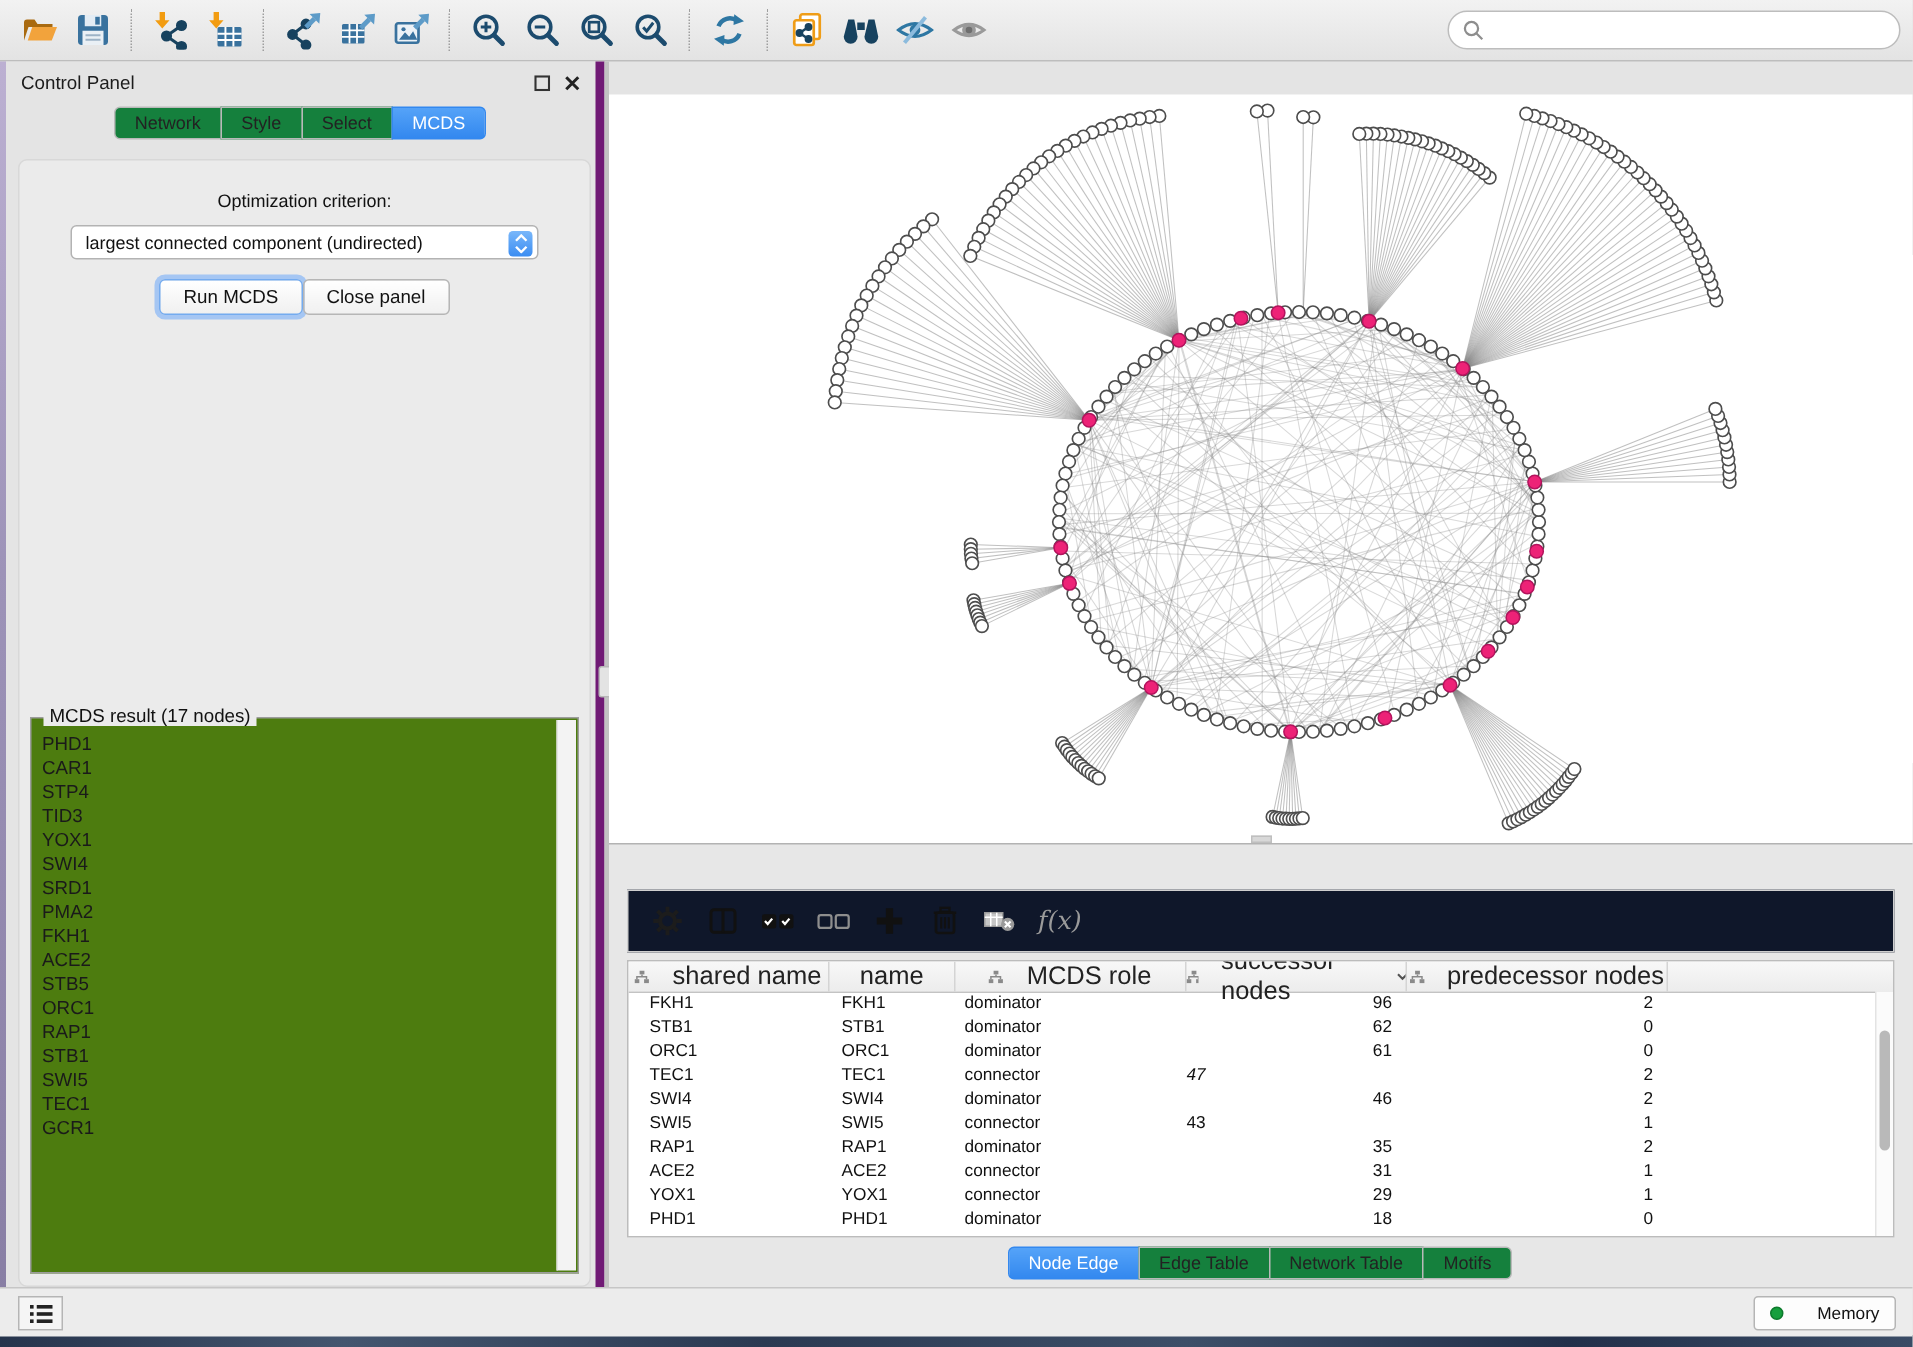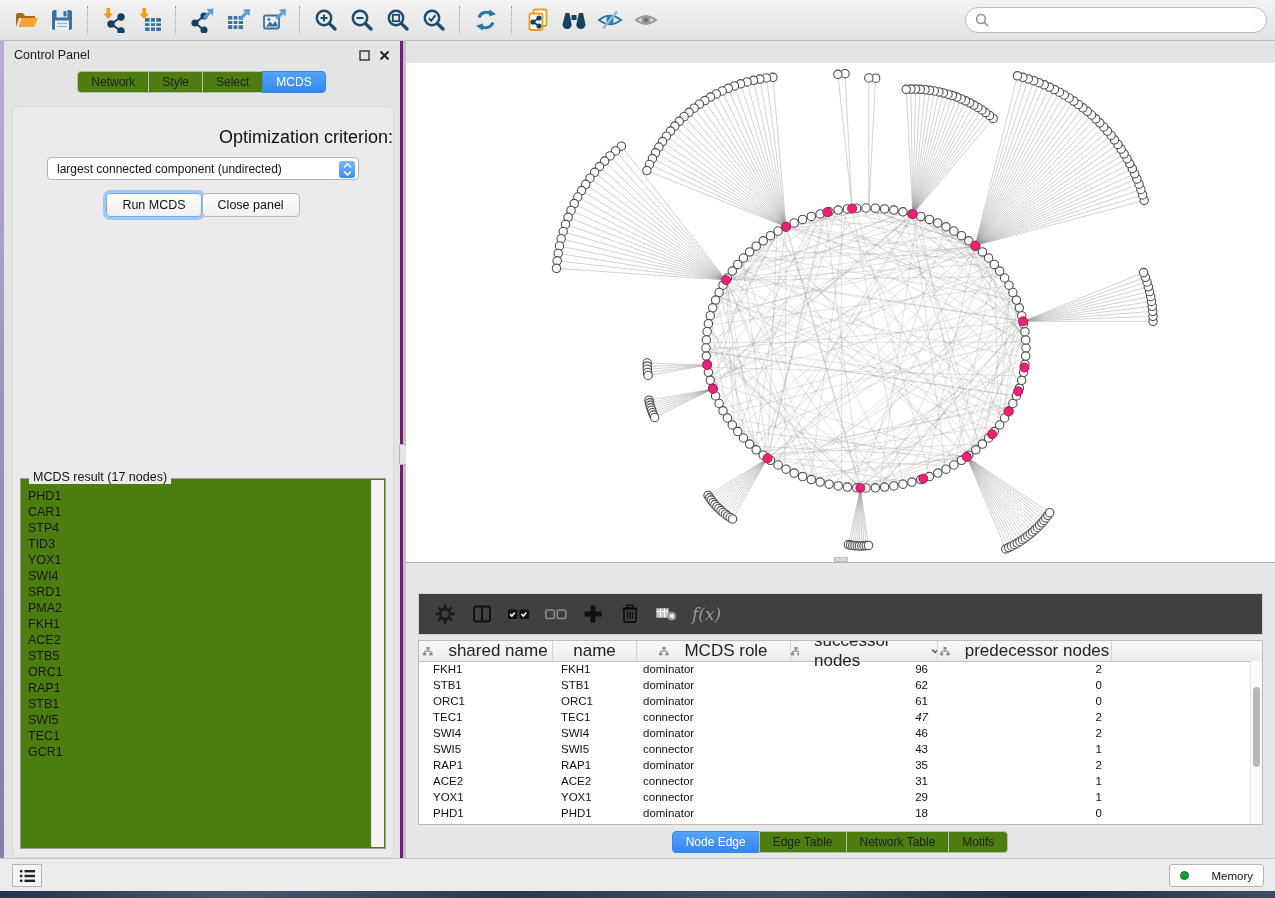--- a/index.html
+++ b/index.html
@@ -17,32 +17,32 @@
   .search input{border:none;outline:none;flex:1;font-size:12px;background:transparent;margin-left:5px;font-family:inherit}
 
   
   .wall-left{position:absolute;left:0;top:41px;width:4px;height:849px;
              background:linear-gradient(#bcb0d2,#9d93b8 40%,#877da3)}
   .wall-bottom{position:absolute;left:0;top:890px;width:1275px;height:8px;
              background:linear-gradient(90deg,#26344c,#44566f 18%,#2b3a52 40%,#3d4f68 62%,#22304a 82%,#3a4c66)}
 
   
   .cpanel{position:absolute;left:4px;top:41px;width:399px;height:817px;background:#e4e4e4;
-          border-right:3px solid #701a75;box-sizing:border-box}
+          border-right:6px solid #701a75;box-sizing:border-box}
   .panel-hd{height:28px;display:flex;align-items:center;padding:0 10px;font-size:12.5px;color:#1c1c1c}
   .hd-icons{margin-left:auto;display:flex;gap:9px;align-items:center}
   .cp-tabs{display:flex;justify-content:center;margin-top:2px;position:relative;z-index:2}
-  .seg-tab{height:20px;padding:0 13px;background:#4d7c0f;border:1px solid #b9b9b9;font-size:12px;
+  .seg-tab{height:20px;padding:0 13px;background:#15803d;border:1px solid #b9b9b9;font-size:12px;
            display:flex;align-items:center;color:#222;margin-left:-1px;cursor:default}
   .seg-tab:first-child{border-radius:4px 0 0 4px}
   .seg-tab:last-child{border-radius:0 4px 4px 0}
   .seg-tab.sel{background:linear-gradient(#55a3f8,#3388ef);border-color:#3388ef;color:#fff}
   .cp-inner{position:absolute;left:8px;top:65px;width:382px;height:752px;background:#ebebeb;
             border:1px solid #d8d8d8;border-radius:6px;box-sizing:border-box}
-  .opt-label{margin-top:20px;text-align:right;font-size:18px;color:#111}
+  .opt-label{margin-top:20px;text-align:center;font-size:12px;color:#111}
   .selectbox{margin:9px auto 0;width:312px;height:23px;background:#fff;border:1px solid #b3b3b3;border-radius:4px;
              display:flex;align-items:center;position:relative;font-size:12px;padding-left:9px;box-sizing:border-box;color:#111}
   .stepper{position:absolute;right:3px;top:2.5px;width:16px;height:17px;border-radius:3px;
            background:linear-gradient(#79b7fa,#3b8df2);display:flex;flex-direction:column;align-items:center;justify-content:center;gap:1px}
   .btnrow{display:flex;justify-content:center;gap:0;margin-top:13px}
   .btn{height:22px;padding:0 15px;background:linear-gradient(#ffffff,#f0f0f0);border:1px solid #b6b6b6;
        border-radius:4px;font-size:12.5px;display:flex;align-items:center;color:#111;cursor:default}
   .btn.focus{box-shadow:0 0 0 3px rgba(108,168,250,.55);border-color:#74abef}
   .groupbox{position:absolute;left:7px;right:7px;top:371px;bottom:8px;border:1px solid #9c9c9c;background:#4d7c0f}
   .legend{position:absolute;top:-9px;left:8px;background:#ebebeb;padding:0 4px;font-size:12.5px;color:#111}
@@ -61,21 +61,21 @@
             font-size:12.5px;font-weight:700;color:#2e2e2e}
   .lights{position:absolute;left:9px;top:4.5px;display:flex;gap:7px}
   .light{width:13px;height:13px;border-radius:50%;box-sizing:border-box}
   .canvas{position:absolute;top:22px;left:0;right:0;bottom:0;background:#fff}
   .canvas svg{position:absolute;left:0;top:0}
   .hhandle{position:absolute;left:428px;bottom:0px;width:14px;height:5px;background:#d8d8d8;border:1px solid #bfbfbf;box-sizing:border-box}
 
   
   .tpanel{position:absolute;left:406px;top:562px;width:869px;height:296px;background:#e7e7e7;
           border-top:1px solid #b3b3b3;box-sizing:border-box}
-  .tp-toolbar{position:absolute;left:12px;right:12px;top:30px;height:42px;background:#404040;
+  .tp-toolbar{position:absolute;left:12px;right:12px;top:30px;height:42px;background:#0f172a;
               border:1px solid #cfcfcf;display:flex;align-items:center;gap:9px;padding-left:12px;box-sizing:border-box}
   .ticon{width:28px;height:28px;display:flex;align-items:center;justify-content:center;flex:none}
   .fx{font:italic 17px "DejaVu Serif",serif;color:#9a9a9a;padding-left:2px}
   .ntable{position:absolute;left:12px;right:12px;top:77px;bottom:33px;background:#fff;border:1px solid #bcbcbc;overflow:hidden}
   .thead{display:flex;height:20px;background:linear-gradient(#f8f8f8,#ececec);border-bottom:1px solid #c3c3c3}
   .th{display:flex;align-items:center;justify-content:center;gap:15px;font-size:17px;color:#222;
       border-right:1px solid #d4d4d4;box-sizing:border-box;flex:none}
   .th.fill{flex:1;border-right:none}
   .tbody{position:absolute;left:0;right:11px;top:20px;bottom:0}
   .tr{display:flex;height:16px;align-items:center;font-size:11.5px;color:#111}
@@ -1184,35 +1184,35 @@
           <div class="td" style="width: 134px; text-align: left; padding-left: 14px;">ORC1</div>
           <div class="td" style="width: 84px; text-align: left; padding-left: 8px;">ORC1</div>
           <div class="td" style="width: 154px; text-align: left; padding-left: 6px;">dominator</div>
           <div class="td" style="width: 147px; text-align: right; padding-right: 10px;">61</div>
           <div class="td" style="width: 174px; text-align: right; padding-right: 10px;">0</div>
         </div>
         <div class="tr">
           <div class="td" style="width: 134px; text-align: left; padding-left: 14px;">TEC1</div>
           <div class="td" style="width: 84px; text-align: left; padding-left: 8px;">TEC1</div>
           <div class="td" style="width: 154px; text-align: left; padding-left: 6px;">connector</div>
-          <div class="td" style="width: 147px; text-align: right; padding-right: 10px; font-style: italic;">47</div>
+          <div class="td" style="width: 147px; text-align: left; padding-right: 10px; font-style: italic;">47</div>
           <div class="td" style="width: 174px; text-align: right; padding-right: 10px;">2</div>
         </div>
         <div class="tr">
           <div class="td" style="width: 134px; text-align: left; padding-left: 14px;">SWI4</div>
           <div class="td" style="width: 84px; text-align: left; padding-left: 8px;">SWI4</div>
           <div class="td" style="width: 154px; text-align: left; padding-left: 6px;">dominator</div>
           <div class="td" style="width: 147px; text-align: right; padding-right: 10px;">46</div>
           <div class="td" style="width: 174px; text-align: right; padding-right: 10px;">2</div>
         </div>
         <div class="tr">
           <div class="td" style="width: 134px; text-align: left; padding-left: 14px;">SWI5</div>
           <div class="td" style="width: 84px; text-align: left; padding-left: 8px;">SWI5</div>
           <div class="td" style="width: 154px; text-align: left; padding-left: 6px;">connector</div>
-          <div class="td" style="width: 147px; text-align: right; padding-right: 10px;">43</div>
+          <div class="td" style="width: 147px; padding-right: 10px;">43</div>
           <div class="td" style="width: 174px; text-align: right; padding-right: 10px;">1</div>
         </div>
         <div class="tr">
           <div class="td" style="width: 134px; text-align: left; padding-left: 14px;">RAP1</div>
           <div class="td" style="width: 84px; text-align: left; padding-left: 8px;">RAP1</div>
           <div class="td" style="width: 154px; text-align: left; padding-left: 6px;">dominator</div>
           <div class="td" style="width: 147px; text-align: right; padding-right: 10px;">35</div>
           <div class="td" style="width: 174px; text-align: right; padding-right: 10px;">2</div>
         </div>
         <div class="tr">

